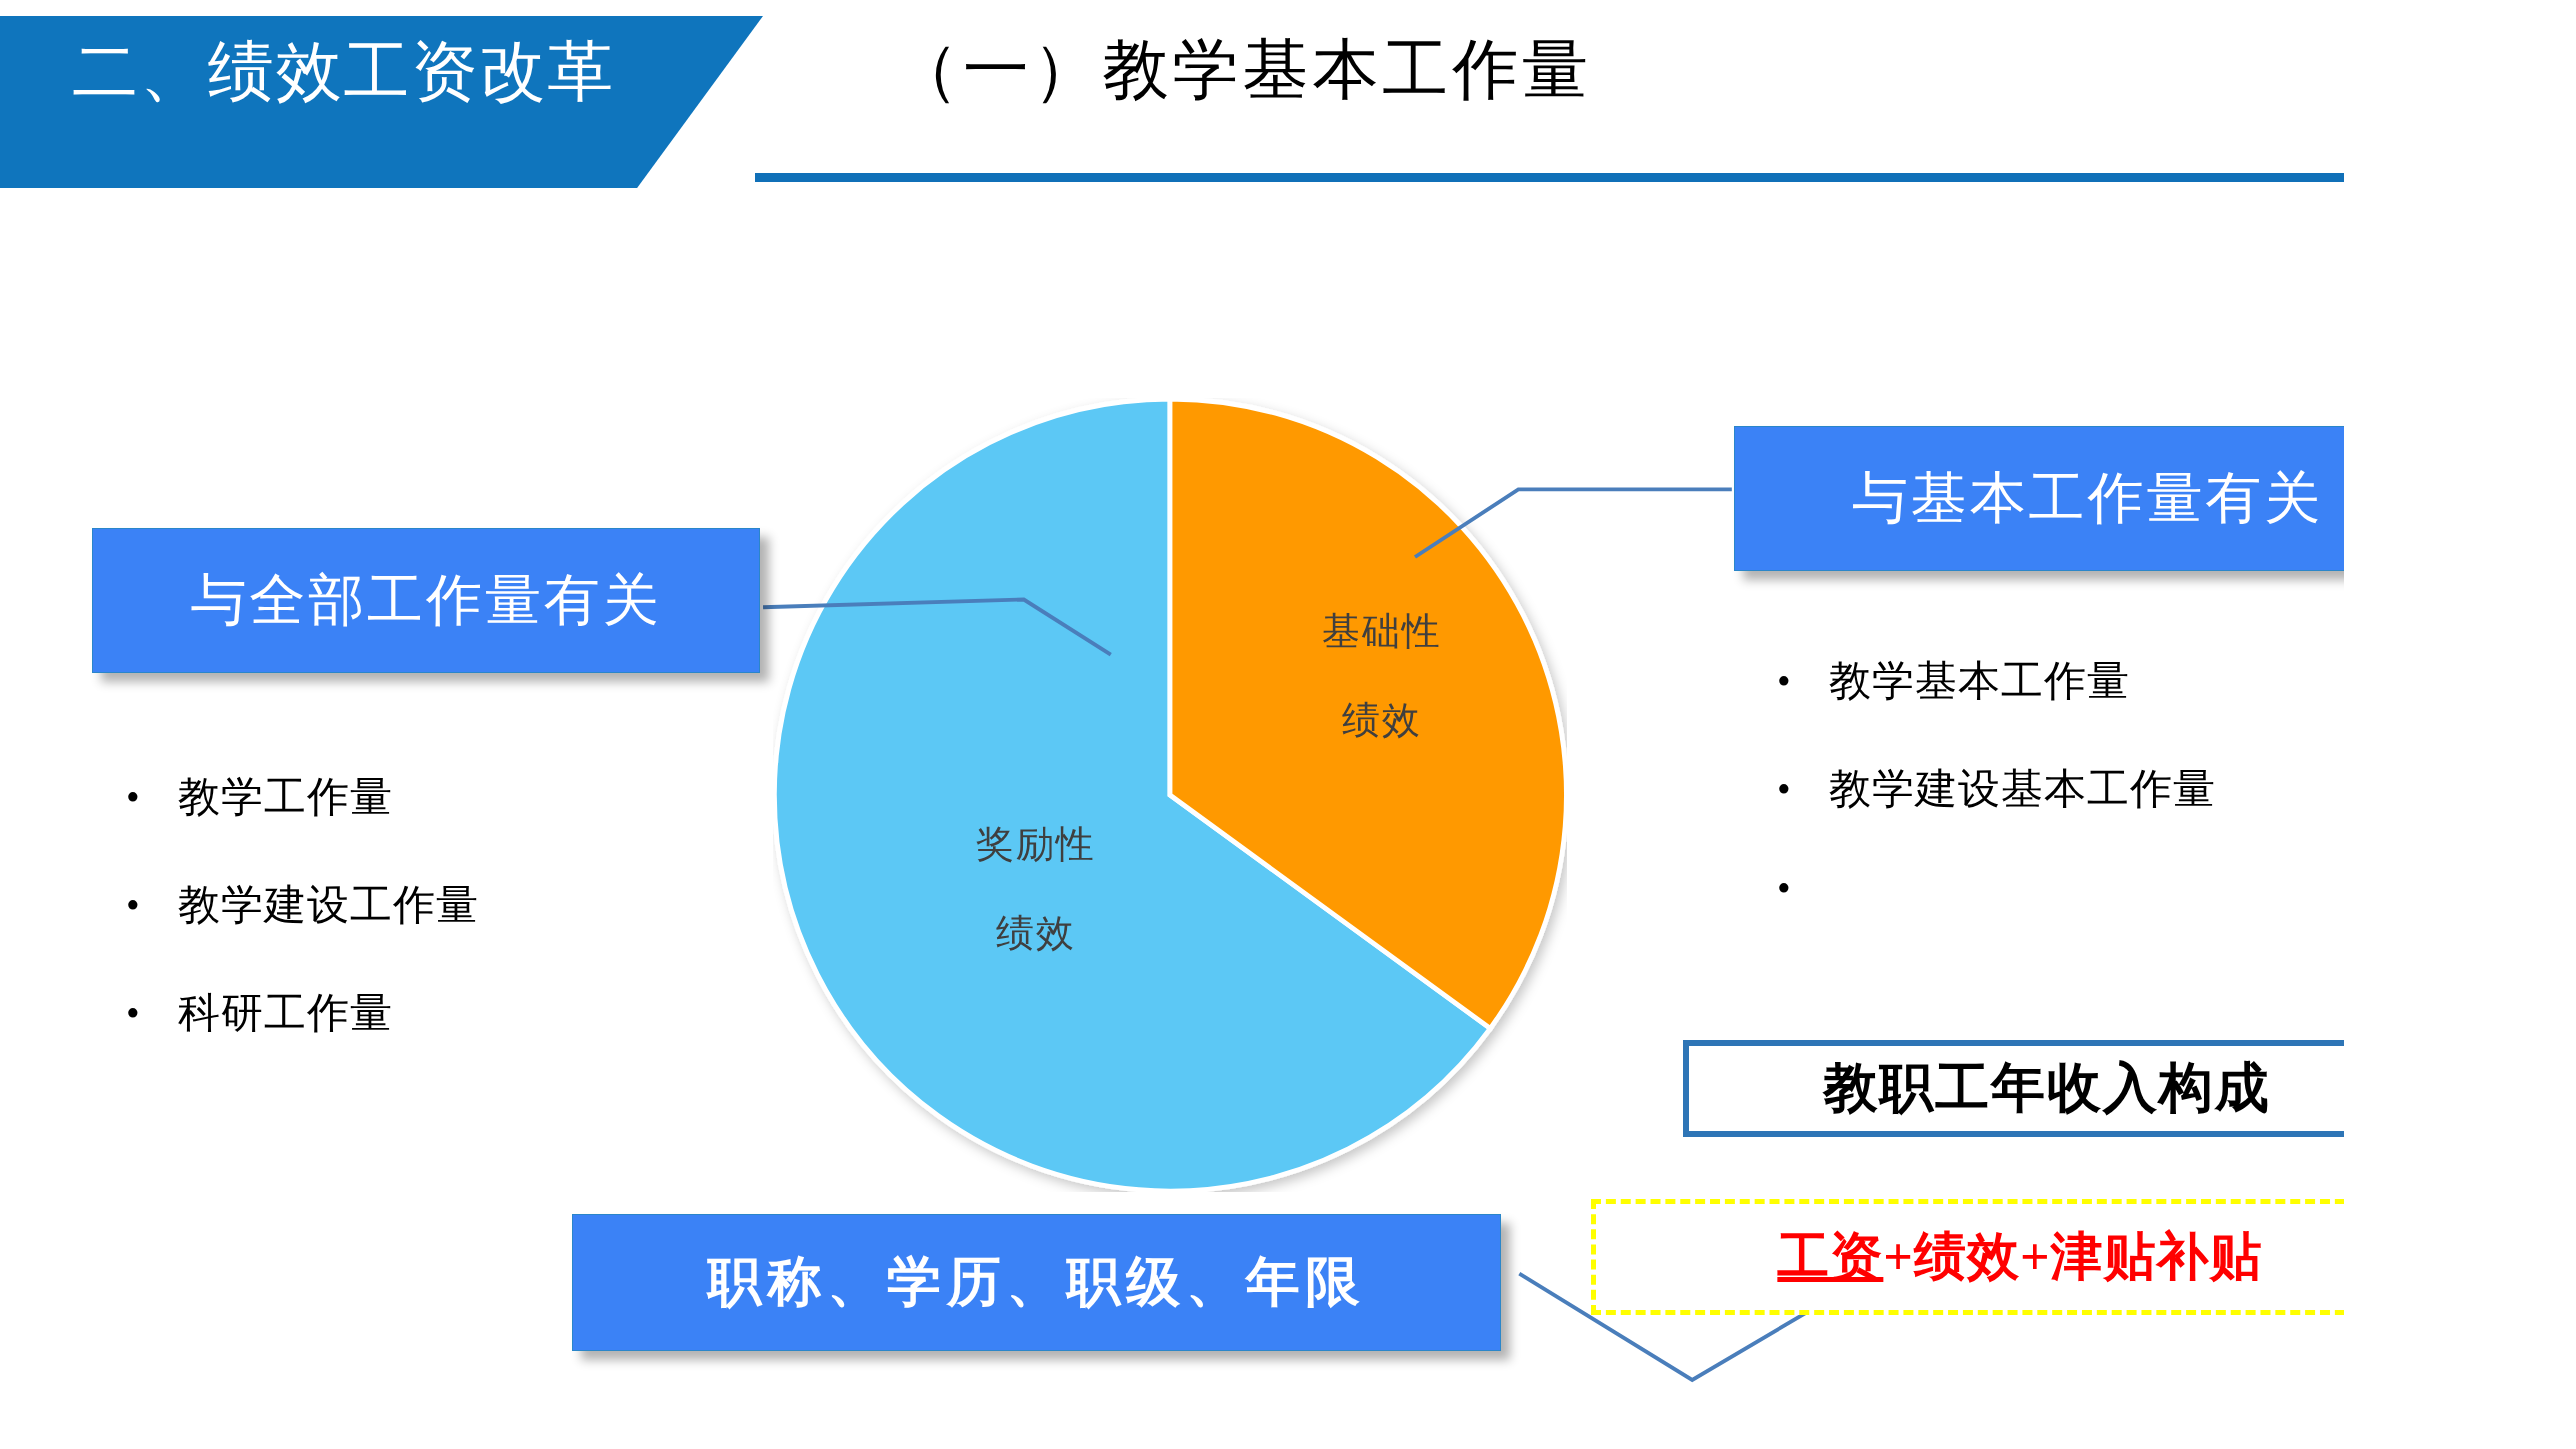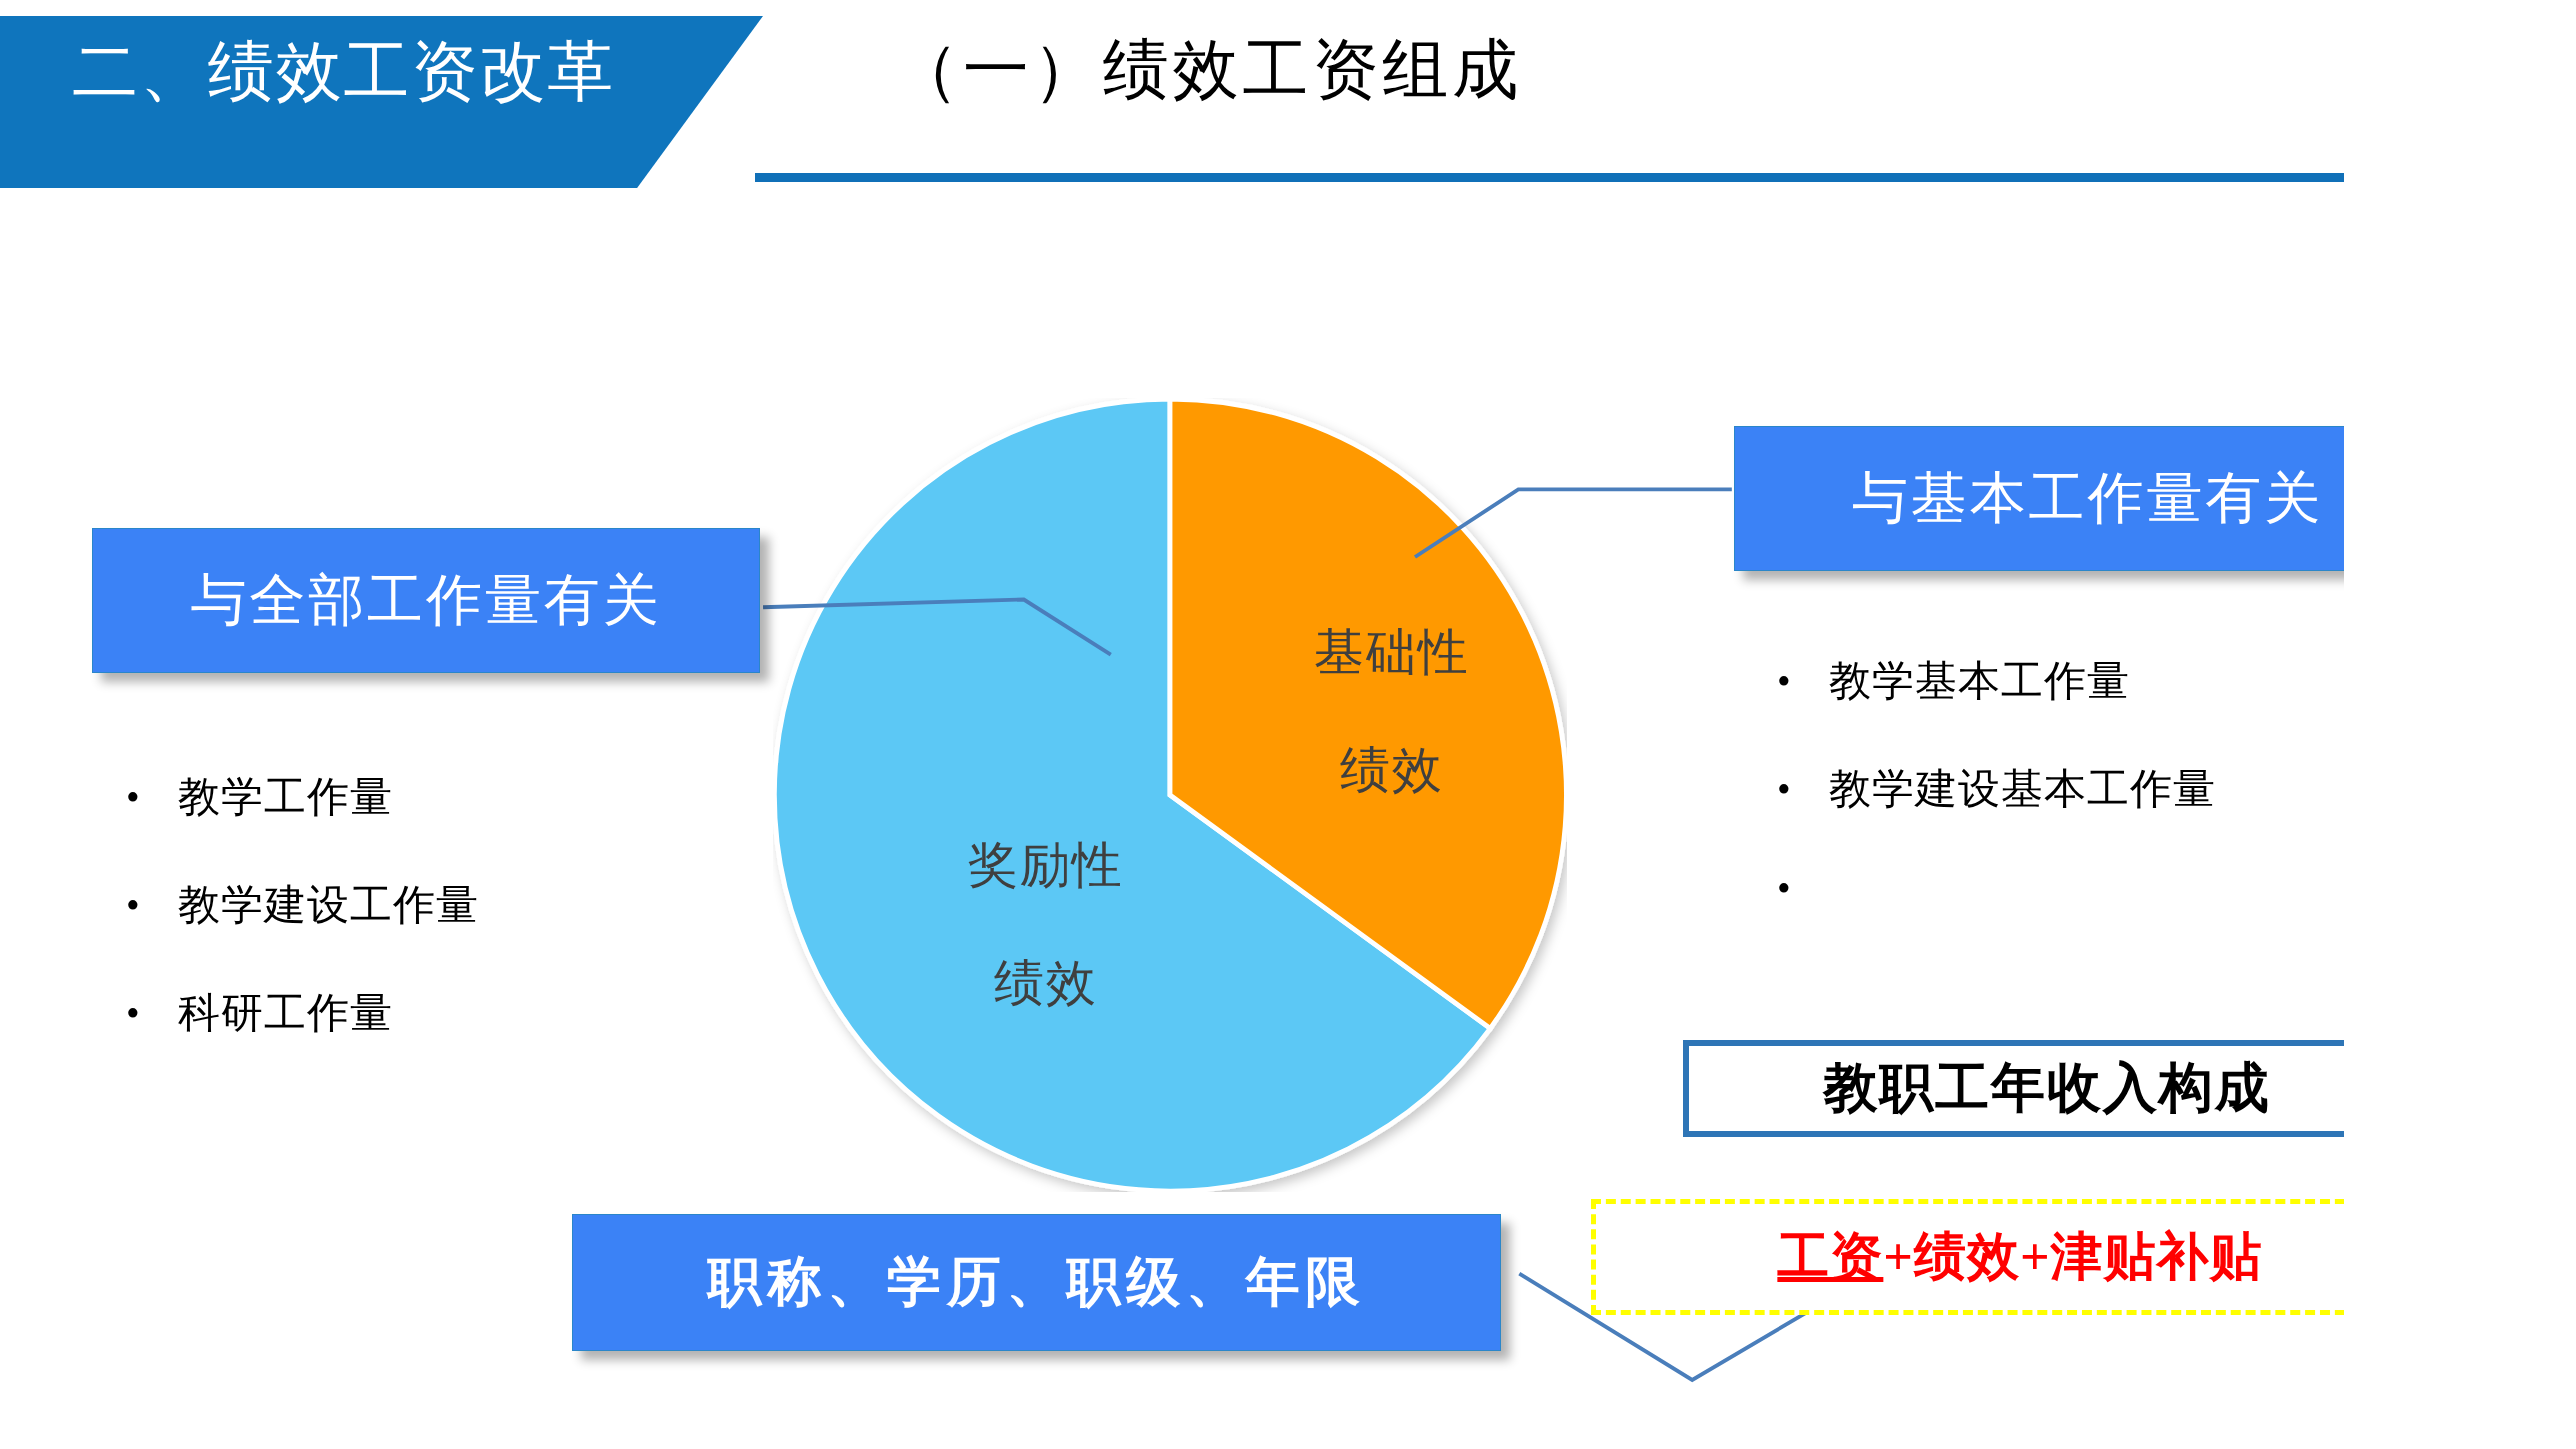--- a/index.html
+++ b/index.html
@@ -73,21 +73,21 @@
     left: 773px;
     top: 382px;
     width: 794px;
     height: 794px;
   }
   .pie-wrap svg { display: block; width: 794px; height: 794px; }
   .pie-label {
     position: absolute;
     text-align: center;
     color: #3f3f3f;
-    font-size: 50px;
+    font-size: 38px;
     line-height: 1.18;
     letter-spacing: 1.9px;
     font-family: "Liberation Sans", "DejaVu Sans", sans-serif;
     white-space: pre;
     pointer-events: none;
   }
   .pie-label-basic { left: 417px; top: 166px; width: 309px; }
   .pie-label-reward { left: 71px; top: 379px; width: 309px; }
 
   
@@ -191,21 +191,21 @@
 </head>
 <body>
 
 <div id="slide">
 
   <div class="header-rule"></div>
 
   <div class="header-banner"></div>
   <div class="header-banner-text" style="z-index:3;">二、绩效工资改革</div>
 
-  <div class="header-title">（一）绩效工资组成</div>
+  <div class="header-title">（一）教学基本工作量</div>
 
   <div class="pie-wrap">
     <svg viewBox="0 0 822 822" xmlns="http://www.w3.org/2000/svg" aria-hidden="true">
       <defs>
         <filter id="pieshadow" x="-20%" y="-20%" width="150%" height="150%">
           <feDropShadow dx="4" dy="5" stdDeviation="6" flood-color="#000000" flood-opacity="0.22"></feDropShadow>
         </filter>
       </defs>
       <g filter="url(#pieshadow)">
 

